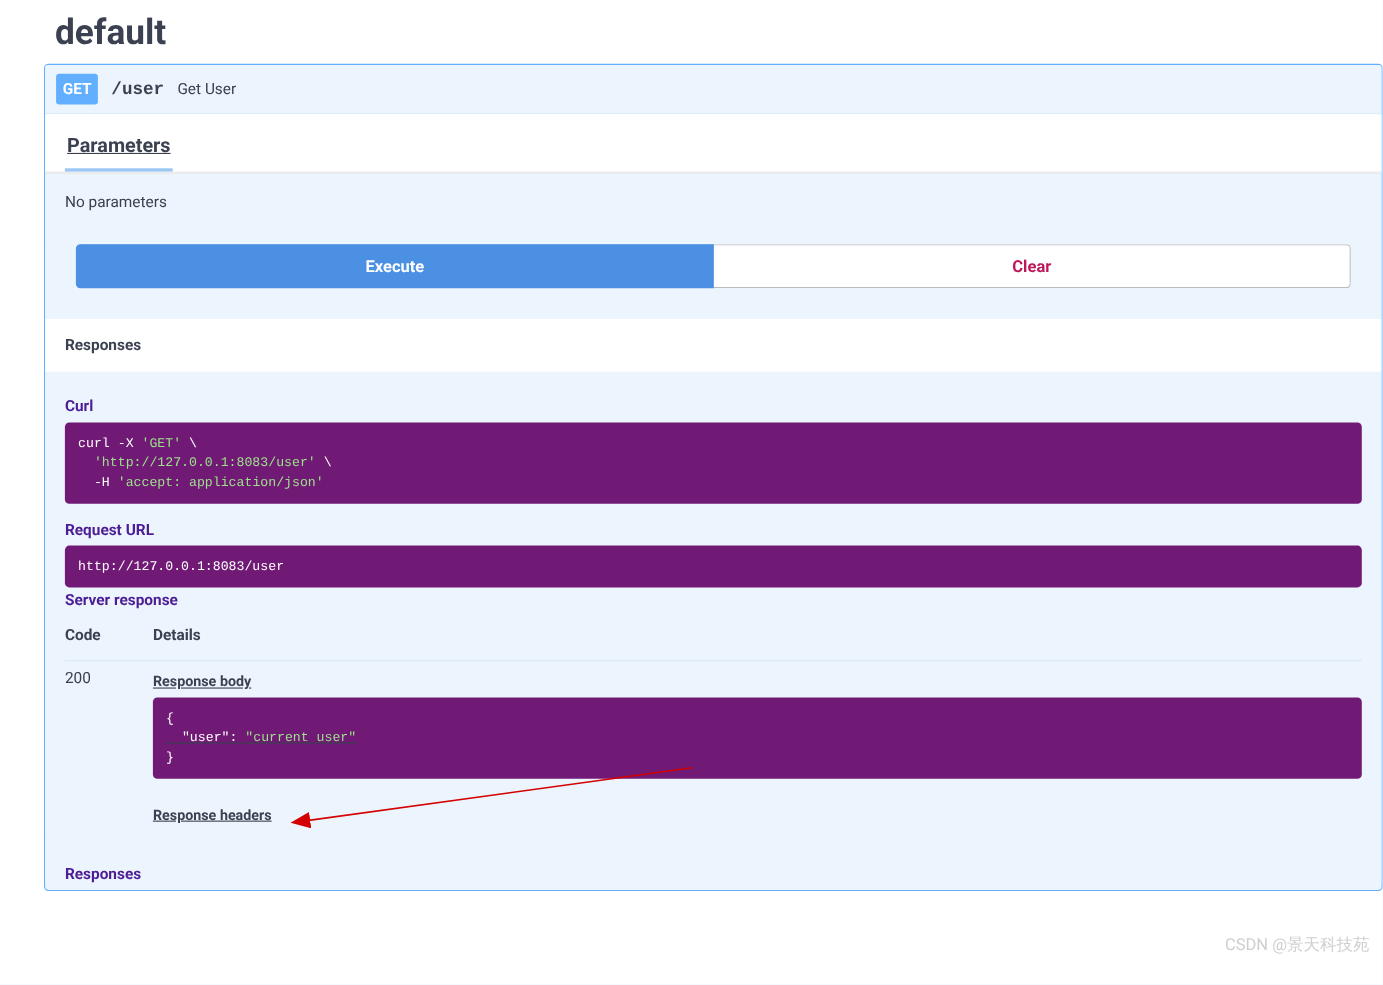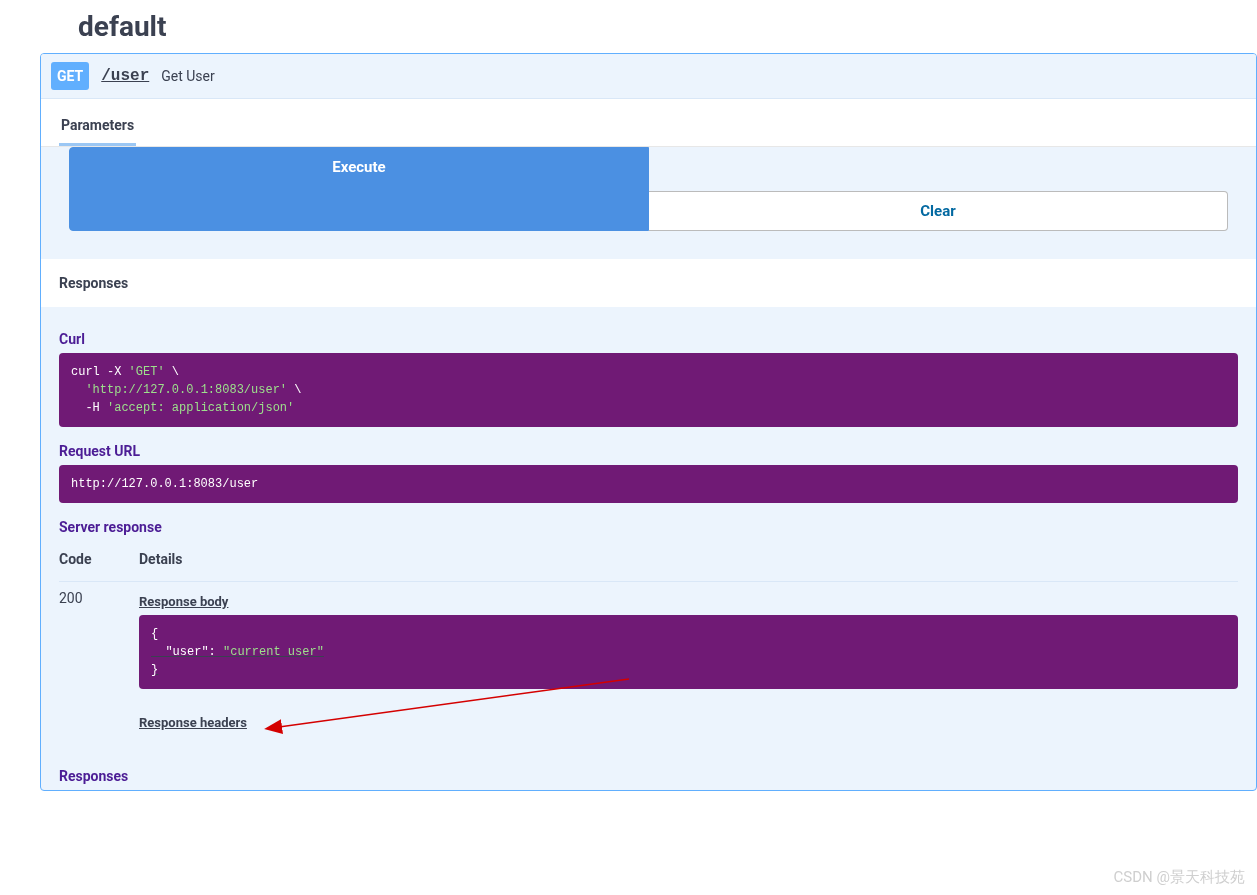--- a/index.html
+++ b/index.html
@@ -5,25 +5,24 @@
   * { box-sizing: border-box; }
   body {
     margin: 0;
     font-family: -apple-system, BlinkMacSystemFont, "Segoe UI", Roboto, Helvetica, Arial, sans-serif;
     background: #fff;
     color: #3b4151;
     font-size: 14px;
   }
   .page { padding: 0 0 80px 0; }
   .section-title {
-    font-size: 28px;
+    font-size: 32px;
     font-weight: 700;
     color: #3b4151;
     padding: 10px 0 10px 50px;
-    margin-left: 28px;
   }
   .endpoint-wrap {
     margin-left: 40px;
     border: 1px solid #61affe;
     border-radius: 4px;
     background: #ecf4fd;
     overflow: hidden;
   }
   .endpoint-header {
     display: flex; align-items: center;
@@ -41,35 +40,35 @@
     border-radius: 3px;
     margin-right: 12px;
     text-align: center;
   }
   .path {
     font-family: "Courier New", monospace;
     font-weight: 700;
     font-size: 16px;
     color: #3b4151;
     margin-right: 12px;
-    text-decoration: underline;
   }
   .summary { color: #3b4151; font-size: 14px; }
   .body-block { background: #fff; }
   .tabs {
     display: flex;
     padding: 10px 18px 0 18px;
     background: #fff;
   }
   .tab-item {
     font-weight: 700;
-    font-size: 14px;
+    font-size: 18px;
     color: #3b4151;
     padding: 8px 2px 10px 2px;
     border-bottom: 3px solid #9bc7f4;
+    text-decoration: underline;
   }
   .divider { border-bottom: 1px solid #e7e7e7; }
   .no-params {
     padding: 18px 18px 30px 18px;
     color: #3b4151;
     background: #ecf4fd;
     border-top: 1px solid #e7e7e7;
   }
   .btn-row {
     display: flex;
@@ -85,25 +84,24 @@
     cursor: pointer;
   }
   .btn-execute {
     background: #4b90e2;
     color: #fff;
     border: 1px solid #4b90e2;
     border-radius: 4px 0 0 4px;
   }
   .btn-clear {
     background: #fff;
-    color: #0369a1;
+    color: #be185d;
     border: 1px solid #bbb;
     border-left: none;
     border-radius: 0 4px 4px 0;
-    margin-top: 44px;
   }
   .responses-header {
     padding: 16px 18px;
     font-weight: 700;
     font-size: 14px;
     color: #3b4151;
     background: #fff;
   }
   .light-block {
     background: #ecf4fd;
@@ -147,21 +145,21 @@
     font-size: 13px;
     color: #3b4151;
     margin: 4px 0 6px 0;
   }
   .responses2 {
     padding: 18px 18px 0 18px;
     background: #ecf4fd;
   }
   .watermark {
     position: fixed;
-    bottom: 8px;
+    bottom: 26px;
     right: 12px;
     color: #cfcfcf;
     font-size: 15px;
     user-select: none;
     pointer-events: none;
   }
 </style>
 </head>
 <body>
 
@@ -177,39 +175,40 @@
       <span class="summary">Get User</span>
     </div>
 
     <div class="body-block">
       <div class="tabs">
         <div class="tab-item">Parameters</div>
       </div>
       <div class="divider"></div>
     </div>
 
+    <div class="no-params">No parameters</div>
 
     <div class="btn-row">
       <div class="btn btn-execute">Execute</div>
       <div class="btn btn-clear">Clear</div>
     </div>
 
     <div class="responses-header">Responses</div>
 
     <div class="light-block">
 
       <div class="sub-label">Curl</div>
       <div class="code-box"><span>curl -X </span><span class="code-green">'GET'</span><span> \</span>
 <span>  </span><span class="code-green">'http://127.0.0.1:8083/user'</span><span> \</span>
 <span>  -H </span><span class="code-green">'accept: application/json'</span></div>
 
       <div class="sub-label" style="margin-top:16px;">Request URL</div>
       <div class="code-box">http://127.0.0.1:8083/user</div>
 
-      <div class="sub-label" style="margin-top:16px;">Server response</div>
+      <div class="sub-label" style="margin-top:4px;">Server response</div>
 
       <div class="srv-table">
         <div class="srv-head srv-head-border">Code</div>
         <div class="srv-head srv-head-border">Details</div>
 
         <div class="srv-code">200</div>
         <div class="srv-details">
           <div class="resp-section-label">Response body</div>
           <div class="code-box"><span>{</span>
 <span class="code-key">  "user"</span><span>: </span><span class="code-str">"current user"</span>

